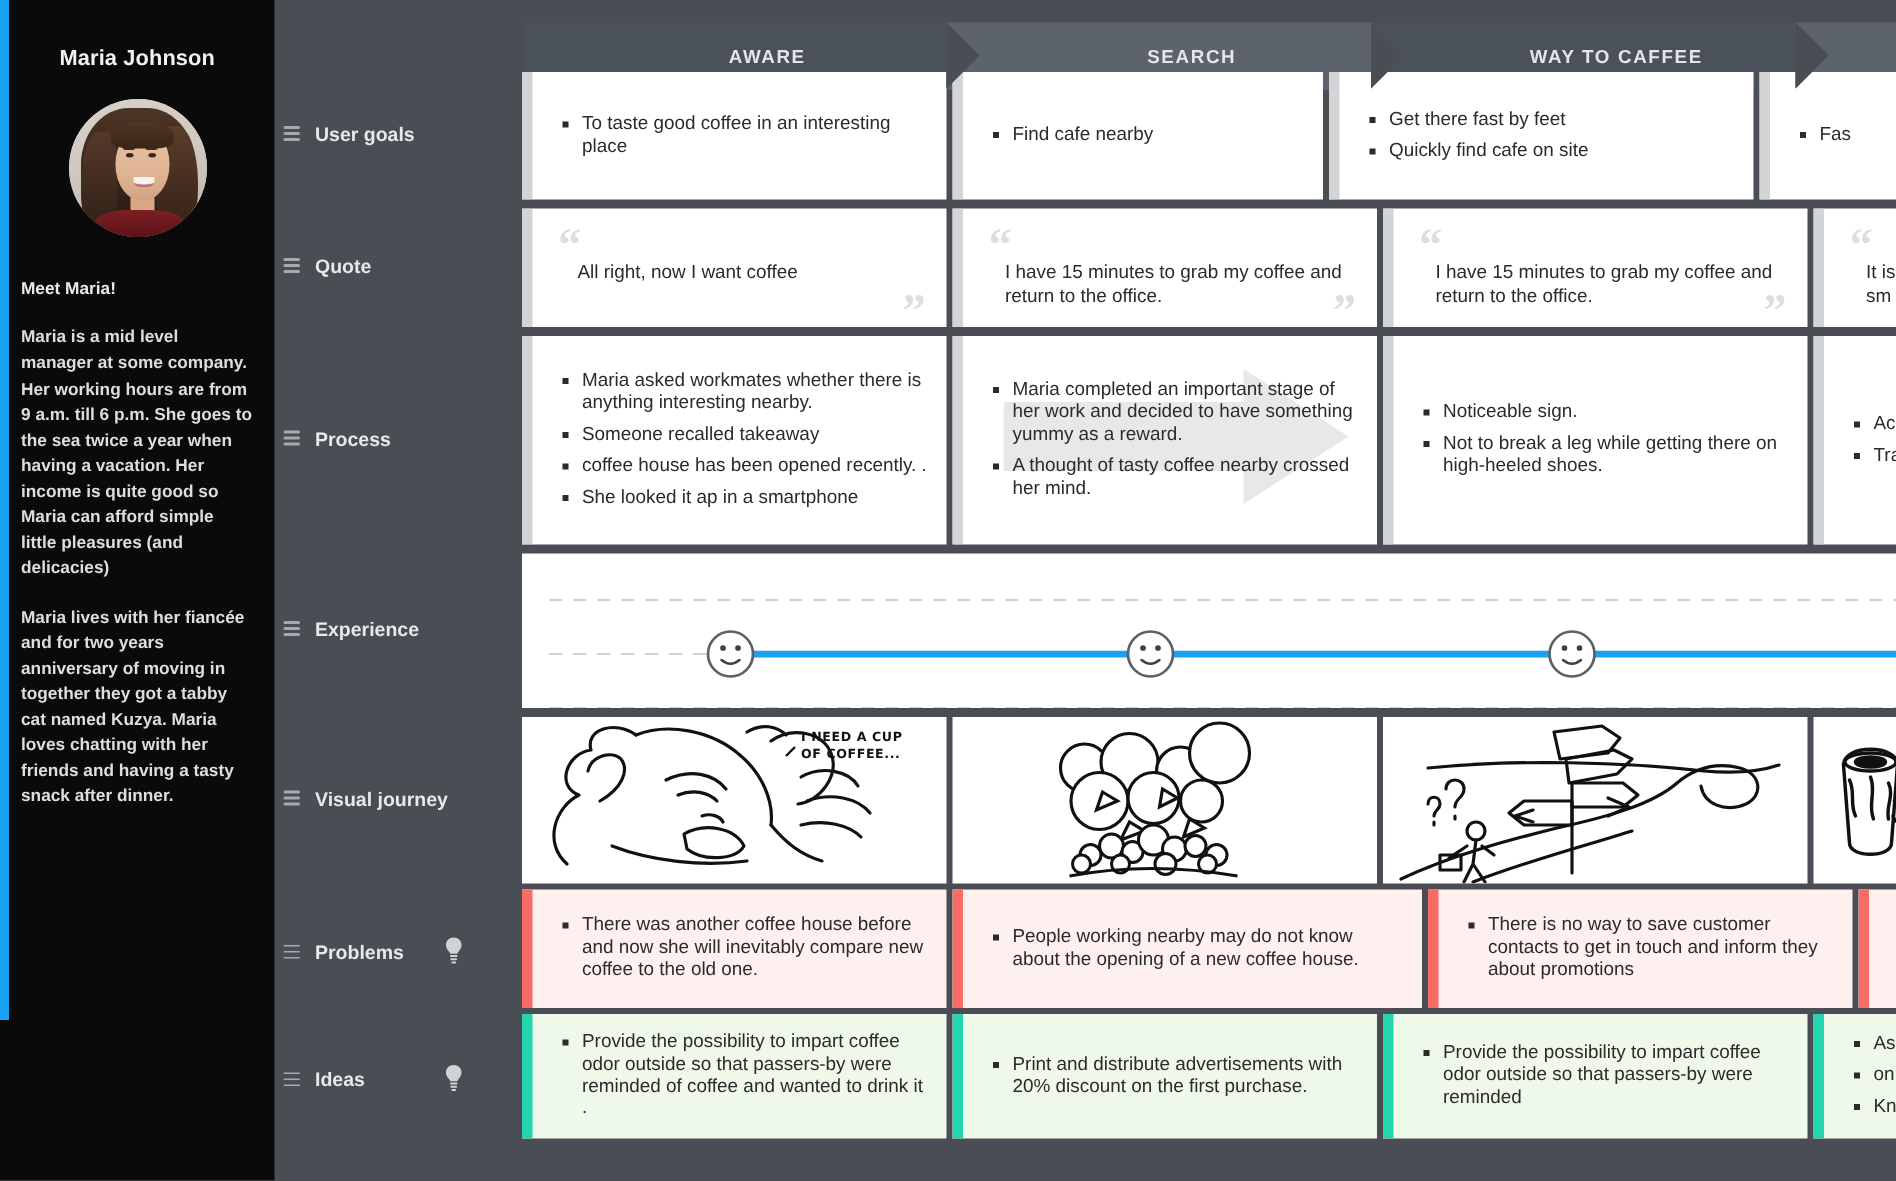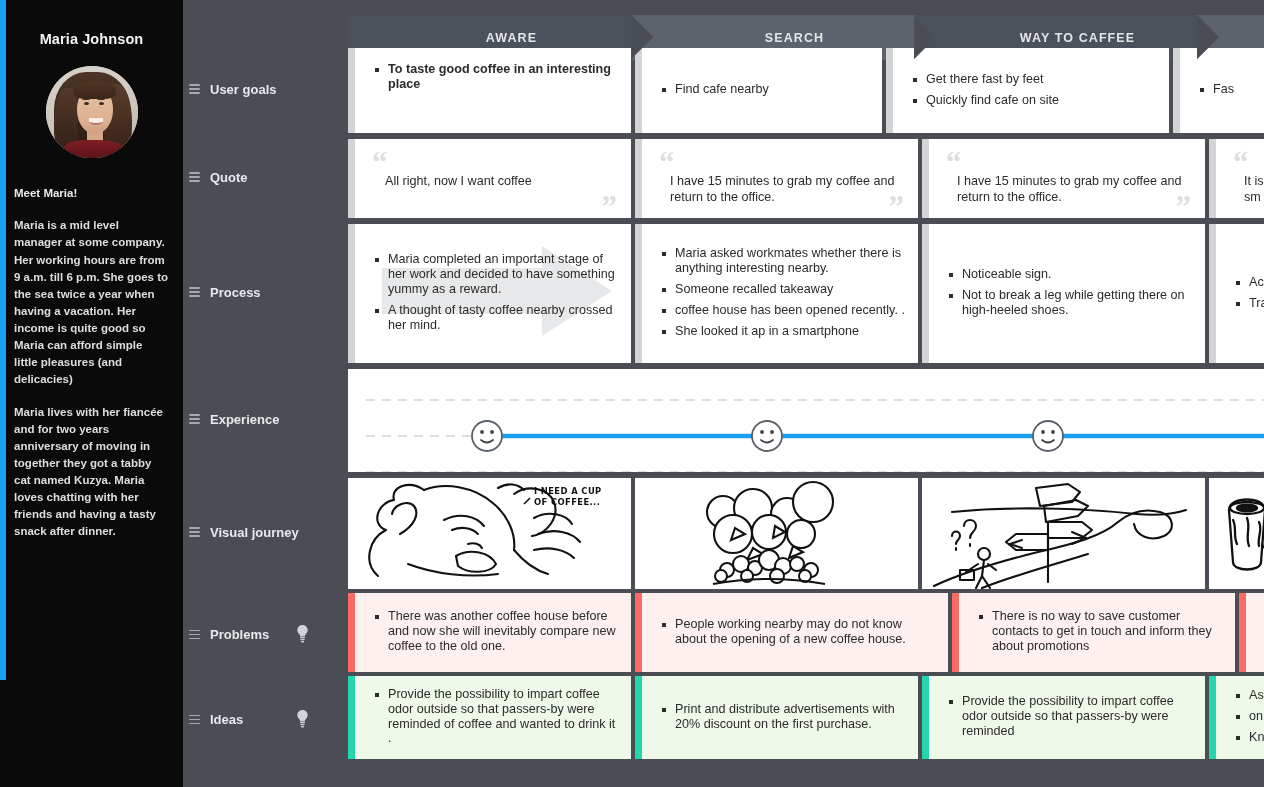--- a/index.html
+++ b/index.html
@@ -343,21 +343,21 @@
               <rect x="4.3" y="14.8" width="4.4" height="1.4" rx=".6" fill="#d0d2d5"></rect>
               <rect x="5.0" y="17.0" width="3" height="1.4" rx=".6" fill="#d0d2d5"></rect>
             </svg></span>
         </div>
       </div>
 
     <div id="rows-host">
         <div class="card-row" style="top: 48px;">
           <div class="card " style="width: 283px; height: 85px;">
             <div class="accent accent-gray"></div>
-            <div class="card-inner" style="display: flex; align-items: flex-start; font-weight: bold;">
+            <div class="card-inner" style="display: flex; align-items: center;">
               <ul class="bullets">
                 <li>To taste good coffee in an interesting place</li>
               </ul>
             </div>
           </div>
           <div class="card " style="width: 247px; height: 85px;">
             <div class="accent accent-gray"></div>
             <div class="card-inner" style="display: flex; align-items: center;">
               <ul class="bullets">
                 <li>Find cafe nearby</li>
@@ -410,40 +410,40 @@
           <div class="card " style="width: 150px; height: 79px;">
             <div class="accent accent-gray"></div>
             <div class="card-inner">
               <span class="qmark open">“</span>
               <div class="quote-text" style="padding-left: 8px; white-space: pre-line;">It is
 sm</div>
             </div>
           </div>
         </div>
         <div class="card-row" style="top: 224px;">
-          <div class="card " style="width: 283px; height: 139px;">
-            <div class="wm-arrow" style="z-index: 1;"><svg width="230" height="90" viewBox="0 0 230 90">
-                <path d="M0 22 H160 V0 L230 45 L160 90 V68 H0 Z" fill="#e6e8ea"></path>
-              </svg></div>
-            <div class="accent accent-gray"></div>
-            <div class="card-inner" style="display: flex; align-items: center;">
-              <ul class="bullets" style="position: relative; z-index: 3;">
-                <li>Maria completed an important stage of her work and decided to have something yummy as a reward.</li>
-                <li>A thought of tasty coffee nearby crossed her mind.</li>
-              </ul>
-            </div>
-          </div>
           <div class="card " style="width: 283px; height: 139px;">
             <div class="accent accent-gray"></div>
             <div class="card-inner" style="display: flex; align-items: center;">
               <ul class="bullets" style="position: relative; z-index: 3;">
                 <li>Maria asked workmates whether there is anything interesting nearby.</li>
                 <li>Someone recalled takeaway</li>
                 <li>coffee house has been opened recently. .</li>
                 <li>She looked it ap in a smartphone</li>
+              </ul>
+            </div>
+          </div>
+          <div class="card " style="width: 283px; height: 139px;">
+            <div class="wm-arrow" style="z-index: 1;"><svg width="230" height="90" viewBox="0 0 230 90">
+                <path d="M0 22 H160 V0 L230 45 L160 90 V68 H0 Z" fill="#e6e8ea"></path>
+              </svg></div>
+            <div class="accent accent-gray"></div>
+            <div class="card-inner" style="display: flex; align-items: center;">
+              <ul class="bullets" style="position: relative; z-index: 3;">
+                <li>Maria completed an important stage of her work and decided to have something yummy as a reward.</li>
+                <li>A thought of tasty coffee nearby crossed her mind.</li>
               </ul>
             </div>
           </div>
           <div class="card " style="width: 283px; height: 139px;">
             <div class="accent accent-gray"></div>
             <div class="card-inner" style="display: flex; align-items: center;">
               <ul class="bullets" style="position: relative; z-index: 3;">
                 <li>Noticeable sign.</li>
                 <li>Not to break a leg while getting there on high-heeled shoes.</li>
               </ul>

